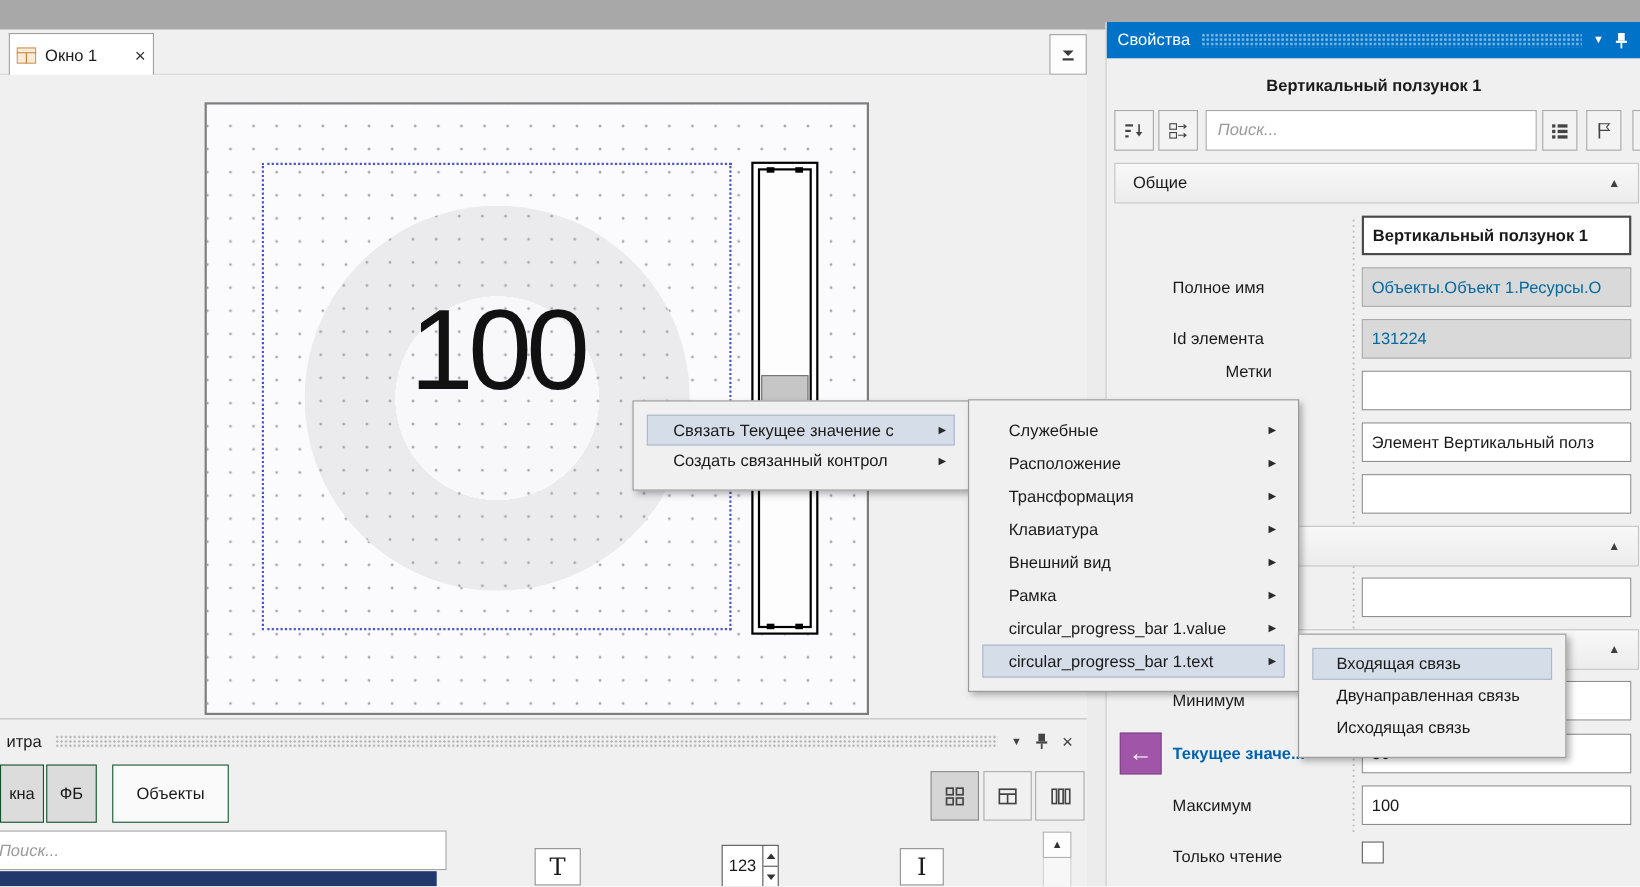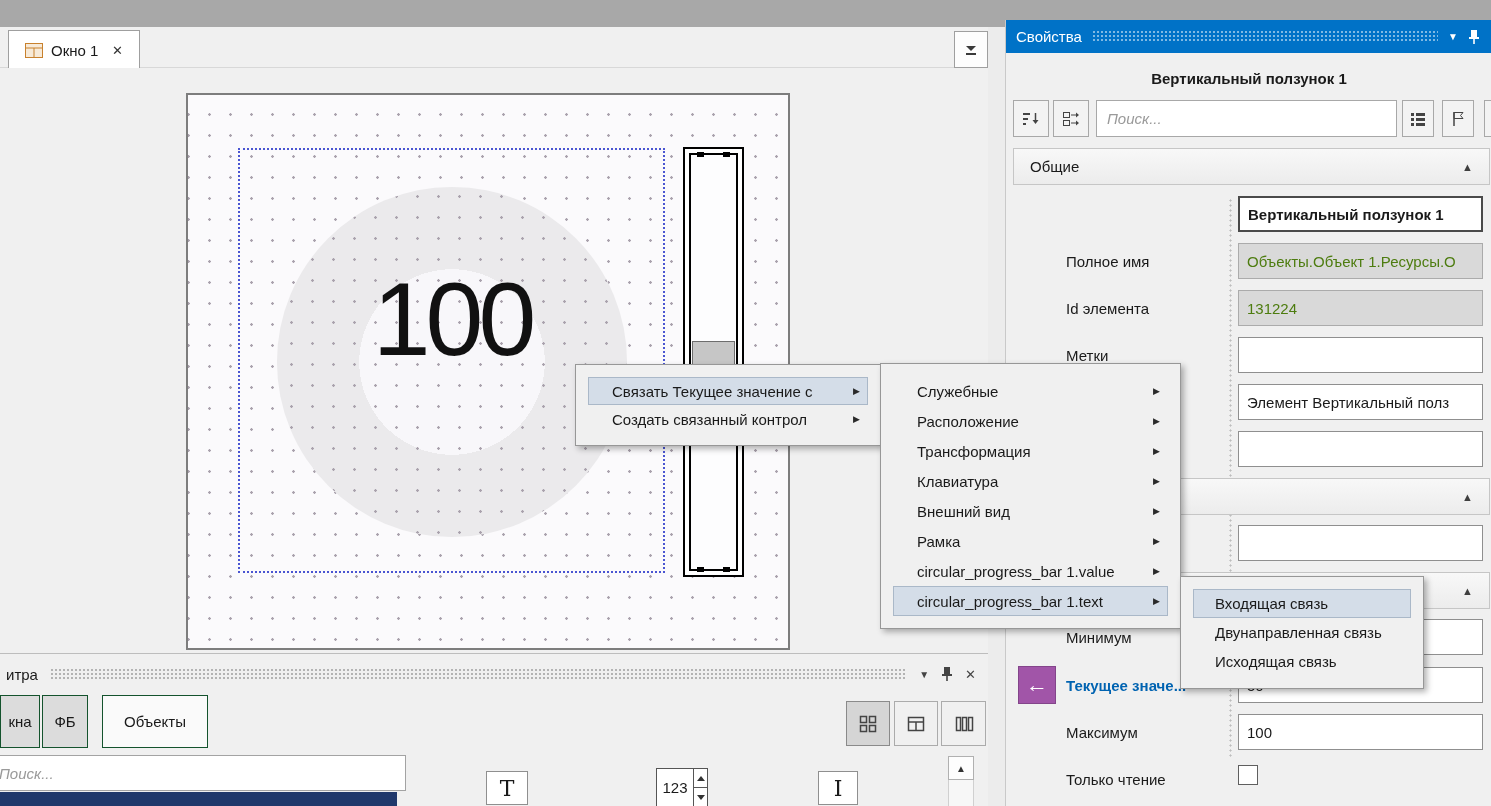--- a/index.html
+++ b/index.html
@@ -7,21 +7,21 @@
   .app { position:relative; width:1491px; height:806px; overflow:hidden;
          font-family:"Liberation Sans", sans-serif; font-size:15px; color:#1a1a1a; background:#f0f0f0; }
   .abs { position:absolute; }
 
   .top-strip { left:0; top:0; width:1491px; height:27px; background:#a8a8a8; }
   .gap-col { left:988px; top:27px; width:17px; height:779px; background:#ececec; }
 
   
   .tabbar { left:0; top:27px; width:988px; height:41px; background:#f0f0f0; border-bottom:1px solid #d8d8d8; }
   .doc-tab { position:absolute; left:8px; top:3px; width:132px; height:39px; background:#fff;
-             border:1px solid #9f9f9f; border-bottom:none; display:flex; align-items:center; gap:8px; padding:0 16px; }
+             border:1px solid #9f9f9f; border-bottom:none; display:flex; align-items:center; gap:8px; padding:0 6px; }
   .tab-close { margin-left:auto; color:#333; font-size:13px; cursor:pointer; }
   .collapse-btn { position:absolute; left:954px; top:4px; width:34px; height:37px; background:#fdfdfd;
                   border:1px solid #9f9f9f; display:flex; align-items:center; justify-content:center; }
 
   
   .canvas { left:0; top:68px; width:988px; height:585px; background:#f0f0f0; }
   .surface { left:186px; top:93px; width:604px; height:557px; background-color:#fbfafc; border:2px solid #7d7d7d;
              background-image: radial-gradient(circle, #aaa2ad 1.1px, transparent 1.5px);
              background-size:21px 21px; background-position:11px 9px; }
   .ring { left:277px; top:187px; width:350px; height:350px; border-radius:50%;
@@ -59,21 +59,21 @@
               display:flex; align-items:center; justify-content:center; }
   .pp-search { position:absolute; left:90px; top:80px; width:301px; height:37px; border:1px solid #a8a8a8; background:#fff;
                padding:0 10px; font-size:15px; font-family:inherit; }
   input::placeholder { font-style:italic; color:#9a9a9a; }
   .sec-hdr { position:absolute; left:7px; width:477px; height:37px; background:linear-gradient(#f8f8f8,#ececec);
              border:1px solid #c6c6c6; display:flex; align-items:center; padding:0 16px; }
   .sec-hdr .caret { margin-left:auto; font-size:11px; color:#3f3f3f; }
   .plabel { position:absolute; left:60px; width:168px; height:36px; display:flex; align-items:center; overflow:hidden; white-space:nowrap; }
   .pfield { position:absolute; left:232px; width:245px; height:36px; background:#fff; border:1px solid #8f8f8f;
             display:flex; align-items:center; padding:0 8px; overflow:hidden; white-space:nowrap; }
-  .pfield.dis { background:#d9d9d9; color:#4d7c0f; border-color:#ababab; }
+  .pfield.dis { background:#d9d9d9; color:#0369a1; border-color:#ababab; }
   .pfield.primary { border:2px solid #4a4a4a; font-weight:bold; }
   .grip-v { position:absolute; left:222px; top:178px; width:5px; height:560px;
             background-image:radial-gradient(#bdbdbd 0.9px, transparent 1.2px); background-size:5px 5px; }
   .link-icon { position:absolute; left:12px; top:646px; width:38px; height:38px; background:#a155a8; border:1px solid #83458a;
                color:#fff; display:flex; align-items:center; justify-content:center; font-size:22px; font-weight:bold; }
   .cur-label { color:#0063b1; font-weight:bold; }
   .checkbox { position:absolute; left:232px; top:745px; width:20px; height:20px; border:1px solid #5f5f5f; background:#fff; appearance:none; }
 
   
   .bottom { left:0; top:653px; width:988px; height:153px; background:#f0f0f0; border-top:1px solid #bdbdbd; overflow:hidden; }
@@ -259,21 +259,21 @@
     <div class="grip-v"></div>
 
     <div class="pfield primary" style="top:176px;">Вертикальный ползунок 1</div>
 
     <div class="plabel" style="top:223px;">Полное имя</div>
     <div class="pfield dis" style="top:223px;">Объекты.Объект 1.Ресурсы.О</div>
 
     <div class="plabel" style="top:270px;">Id элемента</div>
     <div class="pfield dis" style="top:270px;">131224</div>
 
-    <div class="plabel" style="top:317px;">Метки</div>
+    <div class="plabel" style="top:300px;margin-left:48px;">Метки</div>
     <div class="pfield" style="top:317px;"></div>
 
     <div class="pfield" style="top:364px;">Элемент Вертикальный полз</div>
 
     <div class="pfield" style="top:411px;"></div>
 
     <div class="sec-hdr" style="top:458px;">
       <span class="caret">▲</span>
     </div>
 

